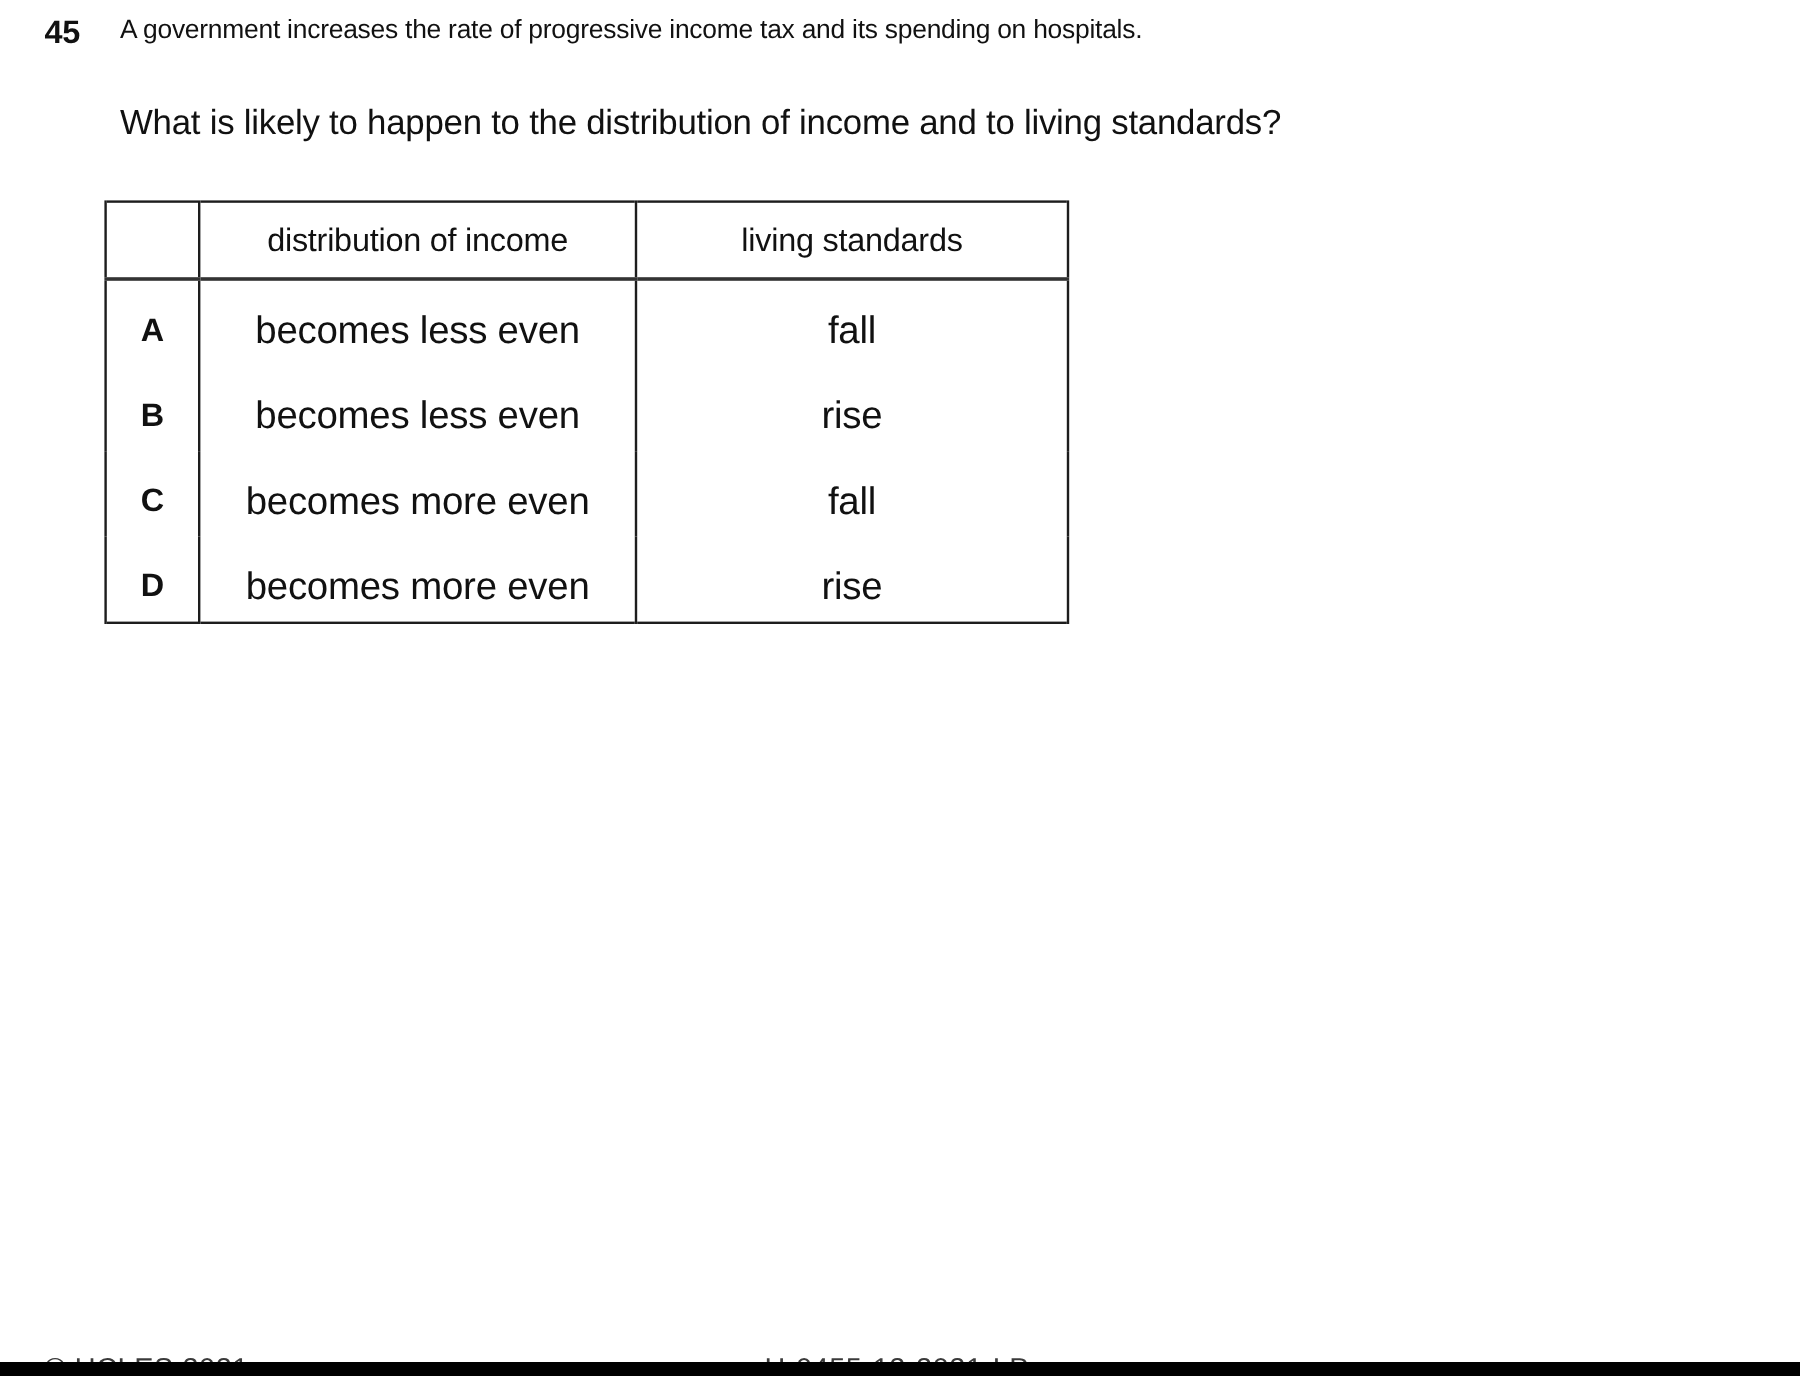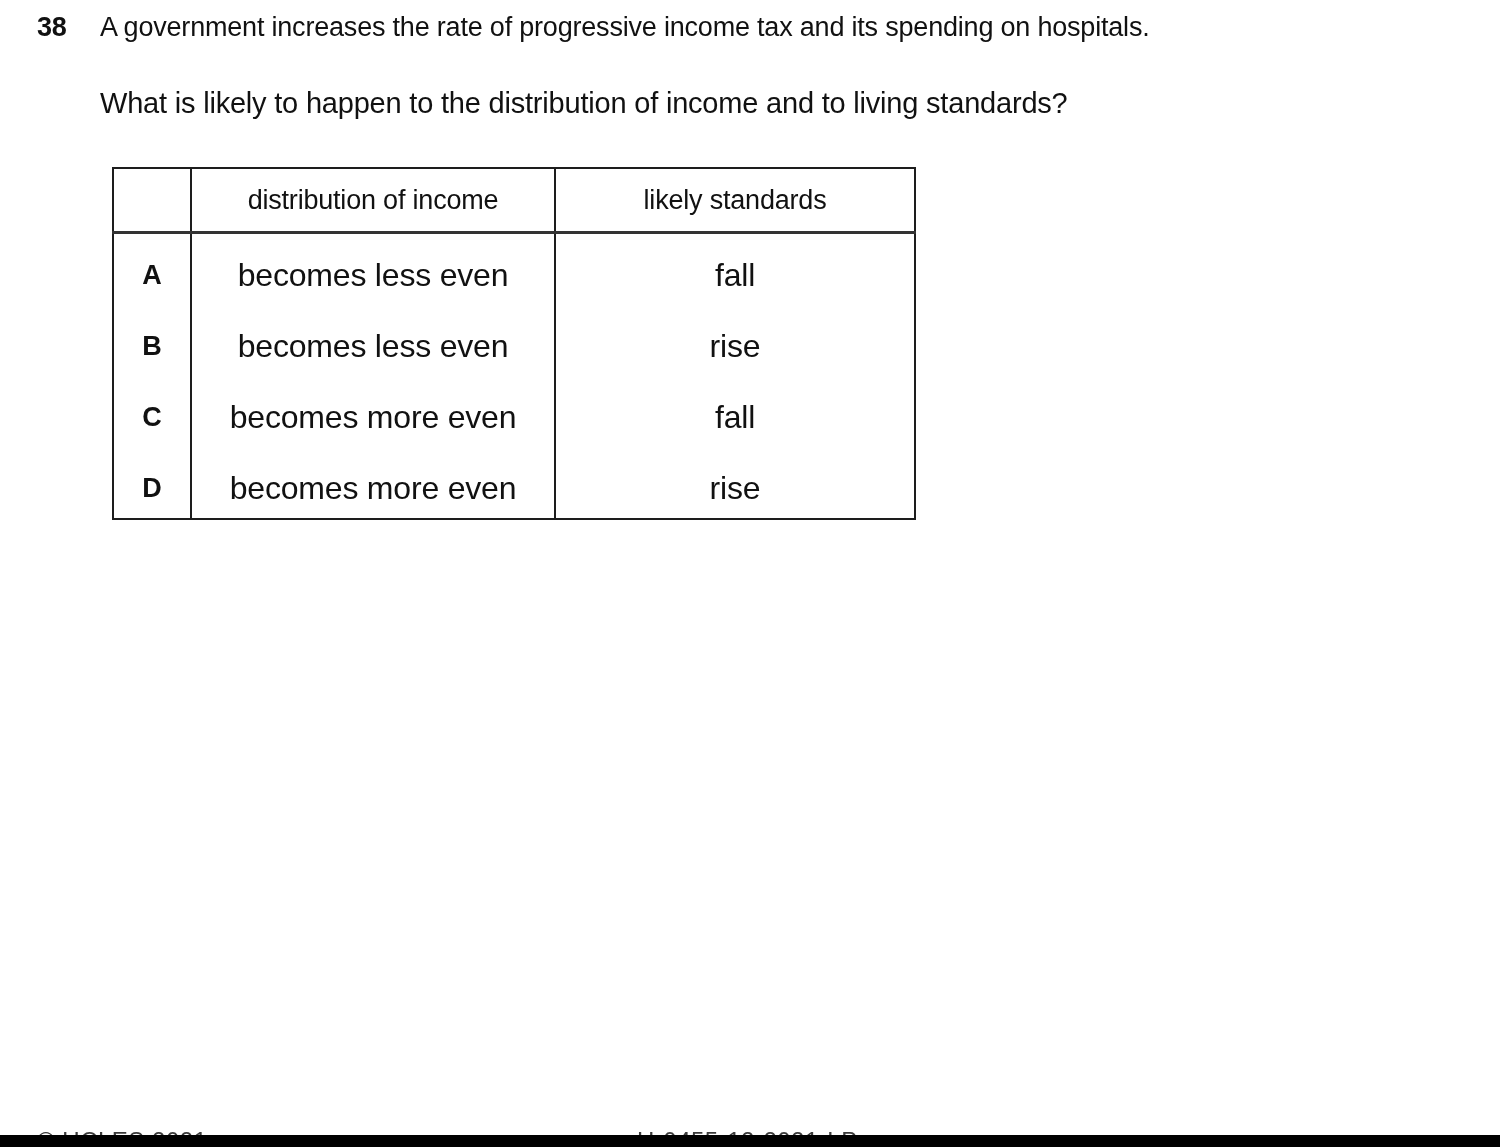--- a/index.html
+++ b/index.html
@@ -21,35 +21,35 @@
     left: 37px;
     top: 12px;
     font-size: 27px;
     font-weight: 700;
     letter-spacing: -0.2px;
   }
   .stem {
     position: absolute;
     left: 100px;
     top: 12px;
-    font-size: 27px;
+    font-size: 22px;
     letter-spacing: -0.2px;
     white-space: nowrap;
   }
   .prompt {
     position: absolute;
     left: 100px;
     top: 87px;
     font-size: 29px;
     letter-spacing: -0.2px;
     white-space: nowrap;
   }
   table.answer-table {
     position: absolute;
-    left: 112px;
+    left: 87px;
     top: 167px;
     width: 802px;
     border-collapse: collapse;
     table-layout: fixed;
     border: 2px solid #1d1d1d;
   }
   .answer-table col.c-opt  { width: 78px; }
   .answer-table col.c-dist { width: 364px; }
   .answer-table col.c-liv  { width: 360px; }
   .answer-table th,
@@ -96,37 +96,37 @@
     height: 12px;
     background: #000000;
     z-index: 2;
   }
 </style>
 </head>
 <body>
 
 <div class="page">
 
-  <div class="qnum">38</div>
+  <div class="qnum">45</div>
 
   <div class="stem">A government increases the rate of progressive income tax and its spending on hospitals.</div>
 
   <div class="prompt">What is likely to happen to the distribution of income and to living standards?</div>
 
   <table class="answer-table">
     <colgroup>
       <col class="c-opt">
         <col class="c-dist">
         <col class="c-liv">
     </colgroup>
     <thead>
       <tr>
         <th></th>
         <th>distribution of income</th>
-        <th>likely standards</th>
+        <th>living standards</th>
       </tr>
     </thead>
     <tbody>
       <tr>
         <td class="opt">A</td>
         <td>becomes less even</td>
         <td>fall</td>
       </tr>
       <tr>
         <td class="opt">B</td>

